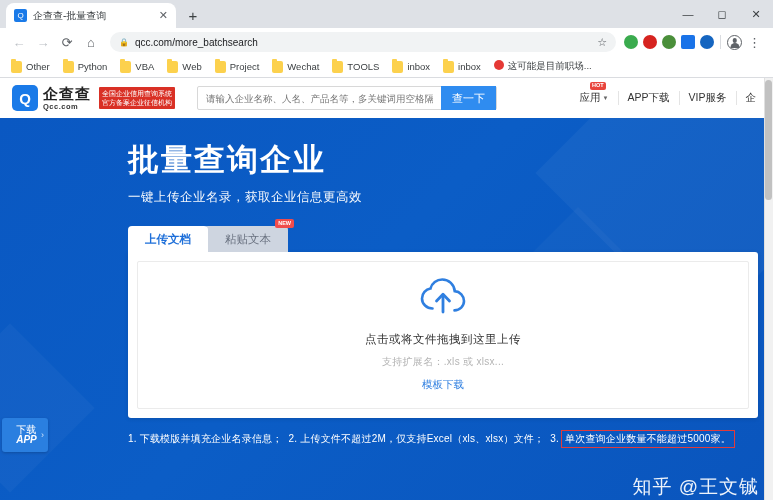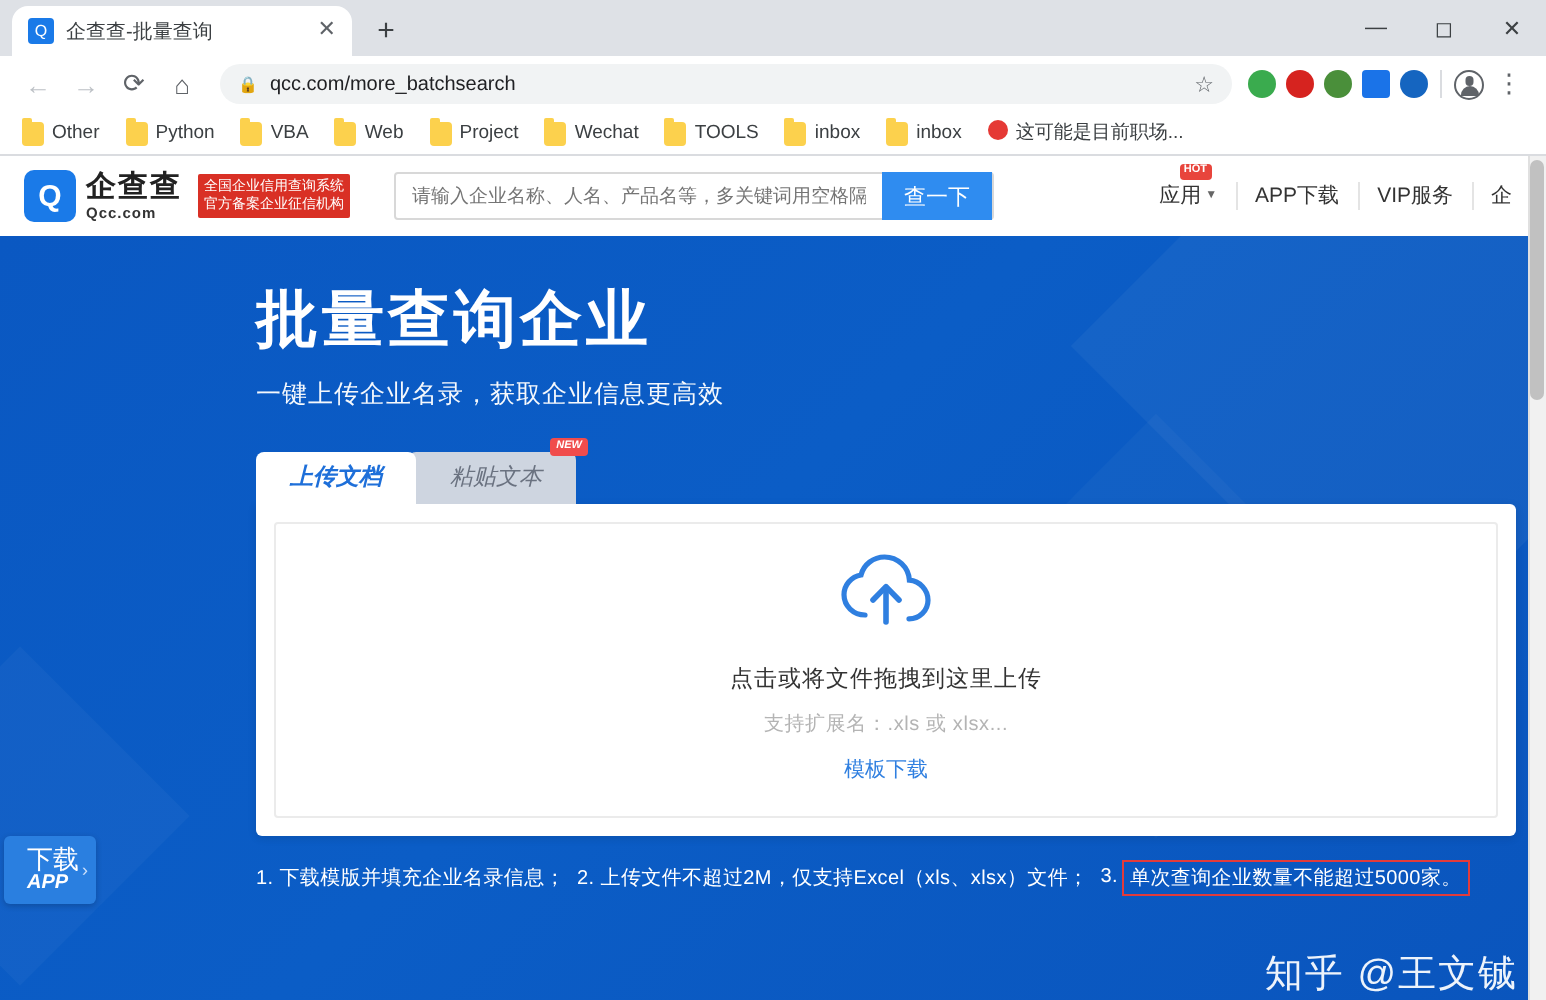--- a/index.html
+++ b/index.html
@@ -164,21 +164,21 @@
   .hero-title {
     font-size: 31px; font-weight: bold; color: #fff; letter-spacing: 2px; line-height: 1;
   }
   .hero-sub {
     font-size: 12.5px; color: #ffffff; margin-top: 14px; letter-spacing: .5px; opacity: .96;
   }
 
   .tabs-row { display: flex; align-items: flex-end; margin-top: 20px; }
   .ptab {
     position: relative; padding: 7px 17px 6px; font-size: 11.5px;
-    border-radius: 4px 4px 0 0; cursor: pointer; line-height: 1.1; font-style: italic;
+    border-radius: 4px 4px 0 0; cursor: pointer; line-height: 1.1;
   }
   .ptab.active { background: #fff; color: #1e6fd9; font-weight: bold; z-index: 2; }
   .ptab.inactive { background: #ced5e0; color: #6a7280; margin-left: -4px; padding-left: 21px; z-index: 1; }
   .new-badge {
     position: absolute; top: -7px; right: -6px;
     background: #f04c4c; color: #fff; font-size: 5.5px; font-weight: bold;
     padding: 1.5px 3px; border-radius: 2px; line-height: 1;
   }
 
   .card {
@@ -206,21 +206,21 @@
     margin-left: 2px;
   }
 
   .app-float {
     position: absolute; left: 2px; top: 300px; width: 46px; height: 34px;
     background: #2a7fe0; border-radius: 3px; display: flex; align-items: center;
     justify-content: center; cursor: pointer; box-shadow: 0 1px 3px rgba(0,0,0,.2);
   }
   .app-float-inner { display: flex; flex-direction: column; align-items: flex-start;
                      color: #fff; line-height: 1.05; padding-left: 3px; }
-  .afl1 { font-size: 13px; display: flex; align-items: center; gap: 1px; }
+  .afl1 { font-size: 10px; display: flex; align-items: center; gap: 1px; }
   .afl2 { font-size: 10px; font-weight: bold; font-style: italic; }
   .af-chev { position: absolute; right: 4px; font-size: 9px; color: #cfe2fb; }
 
   .watermark {
     position: absolute; right: 14px; bottom: 2px;
     font-size: 19px; color: rgba(255,255,255,.93); font-weight: normal;
     letter-spacing: 1px; white-space: nowrap;
   }
 
   .scrollbar {

